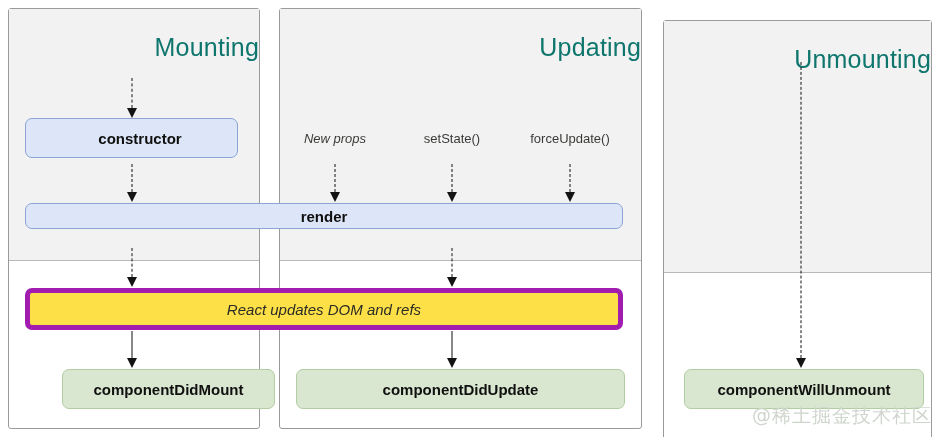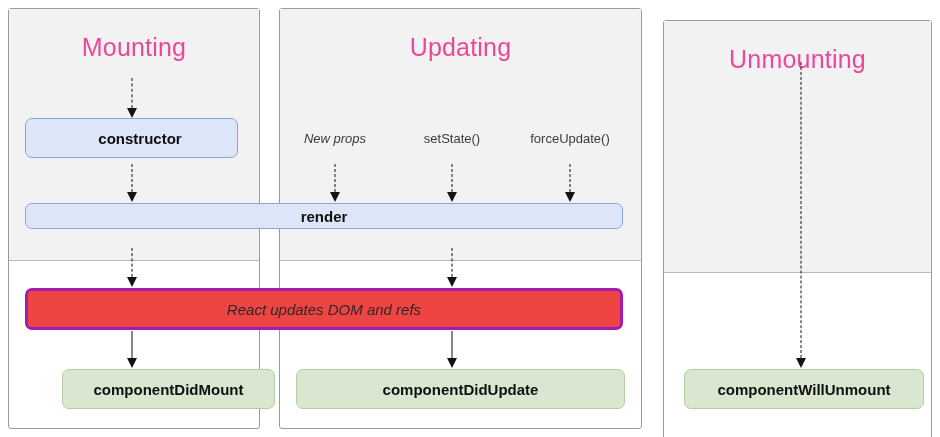--- a/index.html
+++ b/index.html
@@ -23,23 +23,23 @@
   .col-top{
     position:absolute;
     left:0;right:0;top:0;
     background:#f2f2f2;
     border-bottom:1px solid #b9b9b9;
     box-sizing:border-box;
   }
   .phase-title{
     position:absolute;
     left:0;right:0;
-    text-align:center;
+    text-align:right;
     font-size:25px;
-    color:#ec4899;
+    color:#0f766e;
     font-weight:400;
     letter-spacing:.2px;
     white-space:nowrap;
   }
 
   
   .node{
     position:absolute;
     box-sizing:border-box;
     border-radius:7px;
@@ -48,22 +48,22 @@
     white-space:nowrap;
   }
   .node.blue{
     background:#dce6f8;
     border:1px solid #8ba4d4;
     color:#10100f;
     font-weight:bold;
     font-size:15px;
   }
   .node.yellow{
-    background:#ef4444;
-    border:3px solid #a21caf;
+    background:#fde047;
+    border:5px solid #a21caf;
     color:#2a2a26;
     font-style:italic;
     font-size:15px;
   }
   .node.green{
     background:#d9e7d1;
     border:1px solid #b2cda2;
     color:#10100f;
     font-weight:bold;
     font-size:15px;
@@ -185,14 +185,15 @@
 
   <div class="node green" style="left:296px;top:369px;width:329px;height:40px;">componentDidUpdate</div>
 
   <div class="arrow dashed" style="left:801px;top:62px;width:14px;height:306px;">
     <div class="shaft" style="height:296px;"></div>
     <div class="head"></div>
   </div>
 
   <div class="node green" style="left:684px;top:369px;width:240px;height:40px;">componentWillUnmount</div>
 
+  <div class="watermark" style="left:752px;top:403px;">@稀土掘金技术社区</div>
 
 </div>
 
 </body></html>

